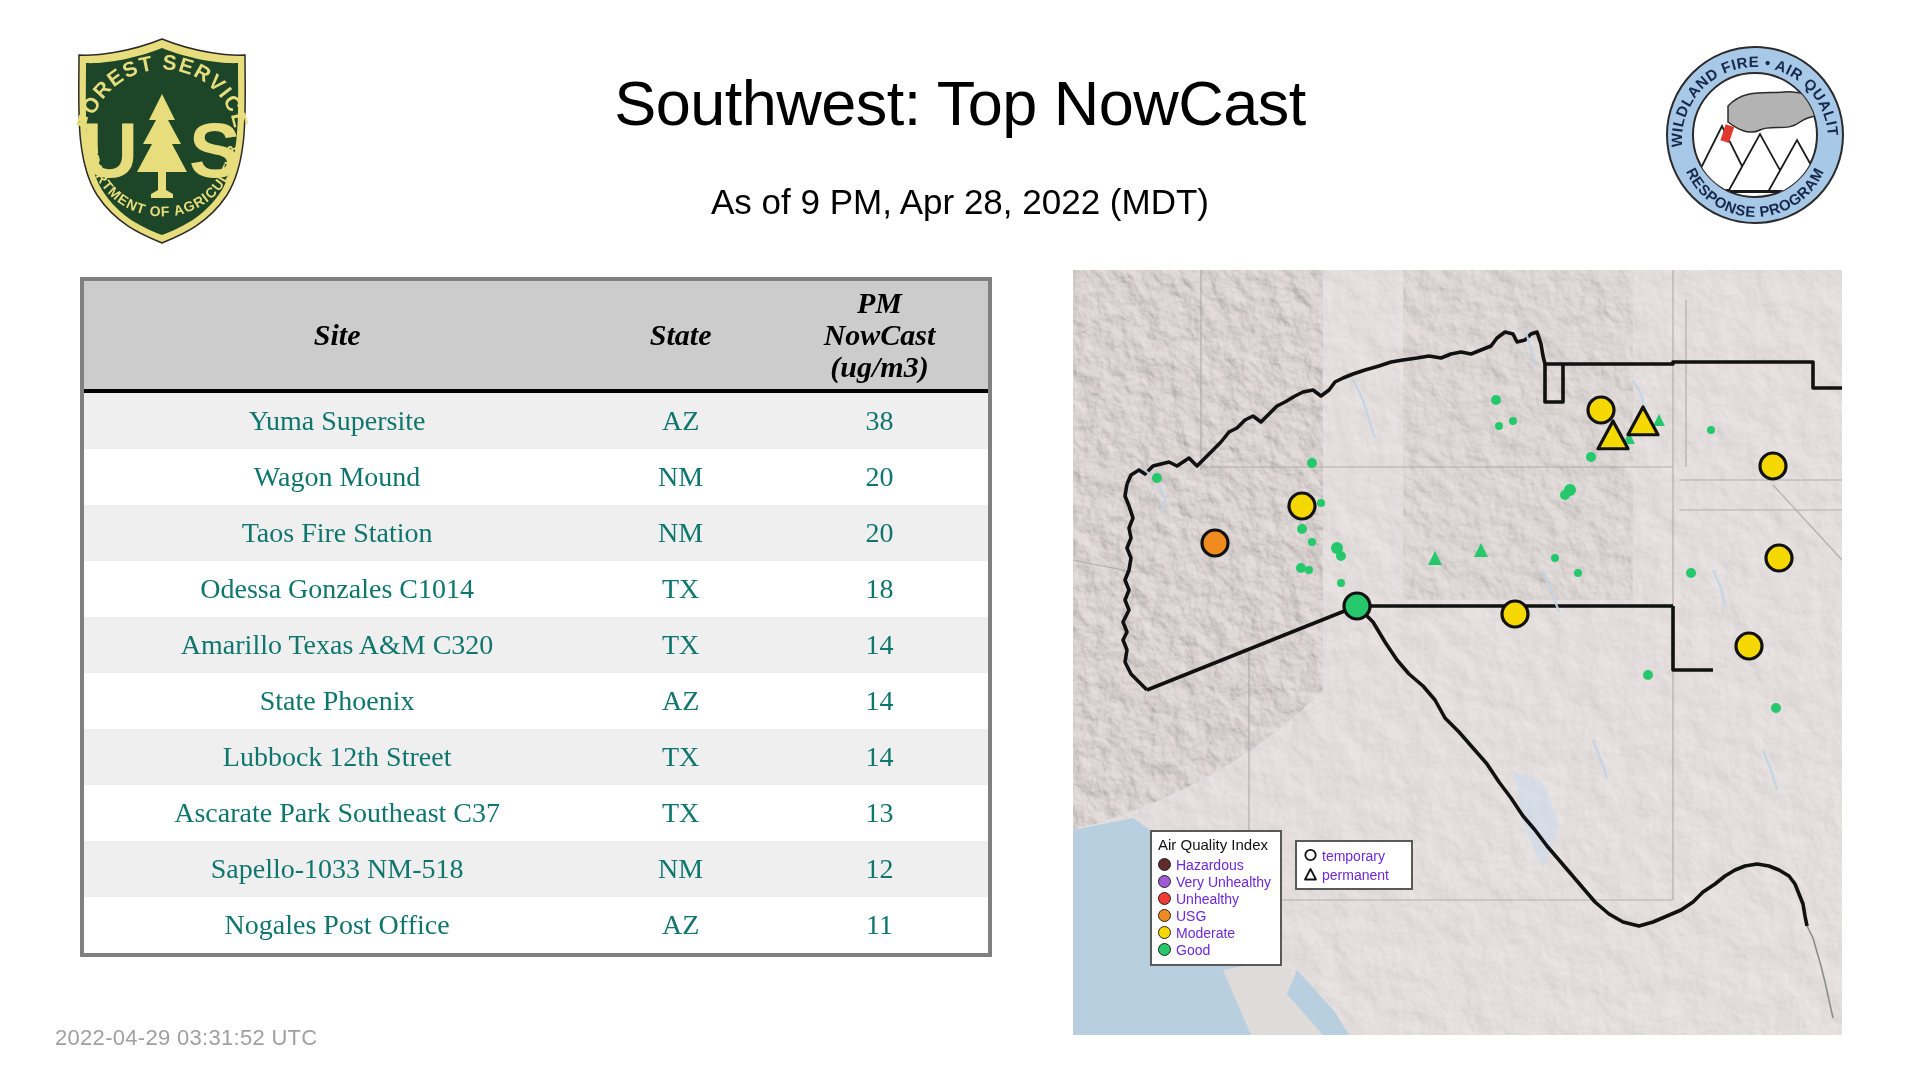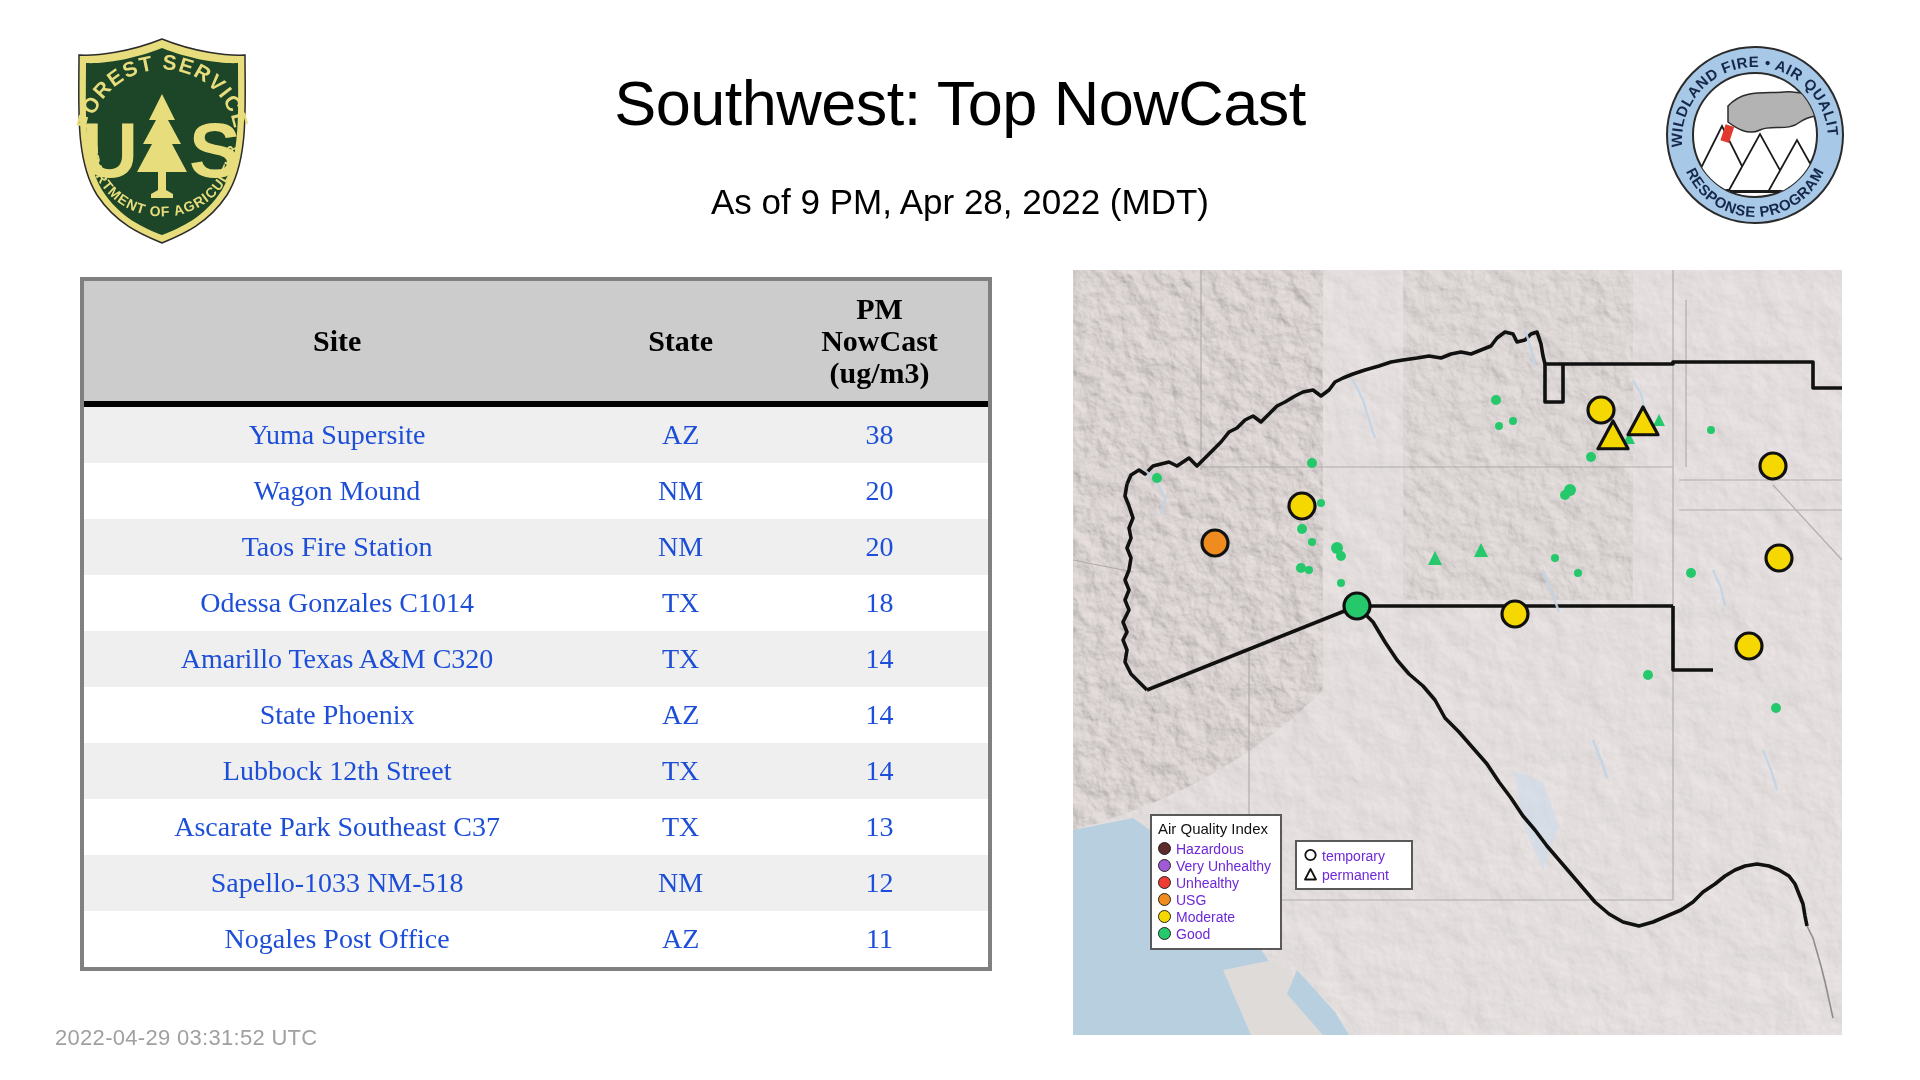--- a/index.html
+++ b/index.html
@@ -71,33 +71,34 @@
     border-collapse: collapse;
     width: 100%;
     font-family: "Liberation Serif", serif;
   }
   table.nowcast thead th {
     background: #cccccc;
     color: #000;
     font-weight: bold;
     font-size: 30px;
     text-align: center;
-    padding: 12px 4px;
-    border-bottom: 6px solid #000000;
+    padding: 6px 4px;
+    border-bottom: 4px solid #000000;
     line-height: 1.07;
     font-family: "Liberation Serif", serif;
+    font-style: italic;
   }
   table.nowcast thead th.site-h   { width: 56%; }
   table.nowcast thead th.state-h  { width: 20%; }
   table.nowcast thead th.pm-h     { width: 24%; }
   table.nowcast tbody td {
     font-size: 28px;
     text-align: center;
     padding: 12px 4px;
-    color: #1d4ed8;
+    color: #0f766e;
     border: none;
     font-family: "Liberation Serif", serif;
   }
   table.nowcast tbody tr.odd  { background: #efefef; }
   table.nowcast tbody tr.even { background: #ffffff; margin-top: 47px; }
 
   
   #footer-timestamp {
     position: absolute;
     left: 55px;
@@ -122,21 +123,21 @@
 
   .legend-box {
     position: absolute;
     background: #ffffff;
     border: 2px solid #595959;
     box-sizing: border-box;
     font-family: "Liberation Sans", sans-serif;
   }
   #aqi-legend {
     left: 77px;
-    top: 544px;
+    top: 560px;
     width: 132px;
     padding: 4px 18px 6px 6px;
   }
   #aqi-legend .legend-title {
     font-size: 15px;
     color: #111;
     text-align: center;
     margin-bottom: 3px;
     white-space: nowrap;
   }

